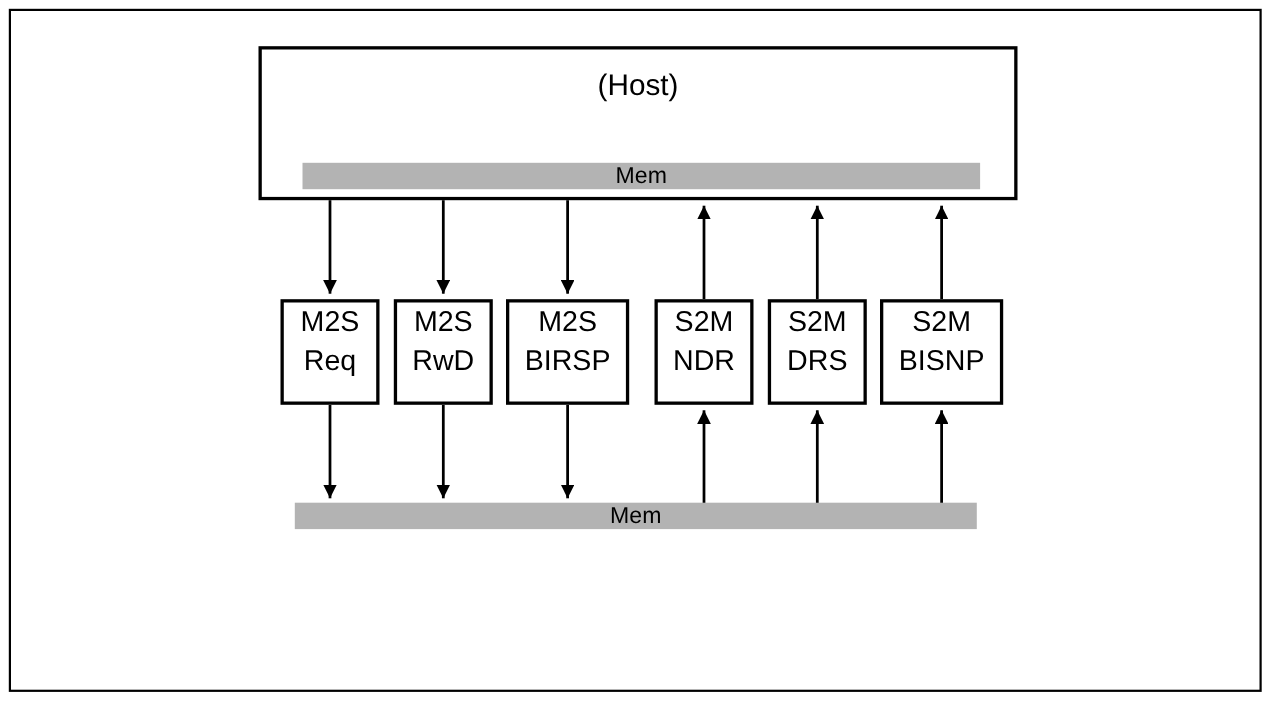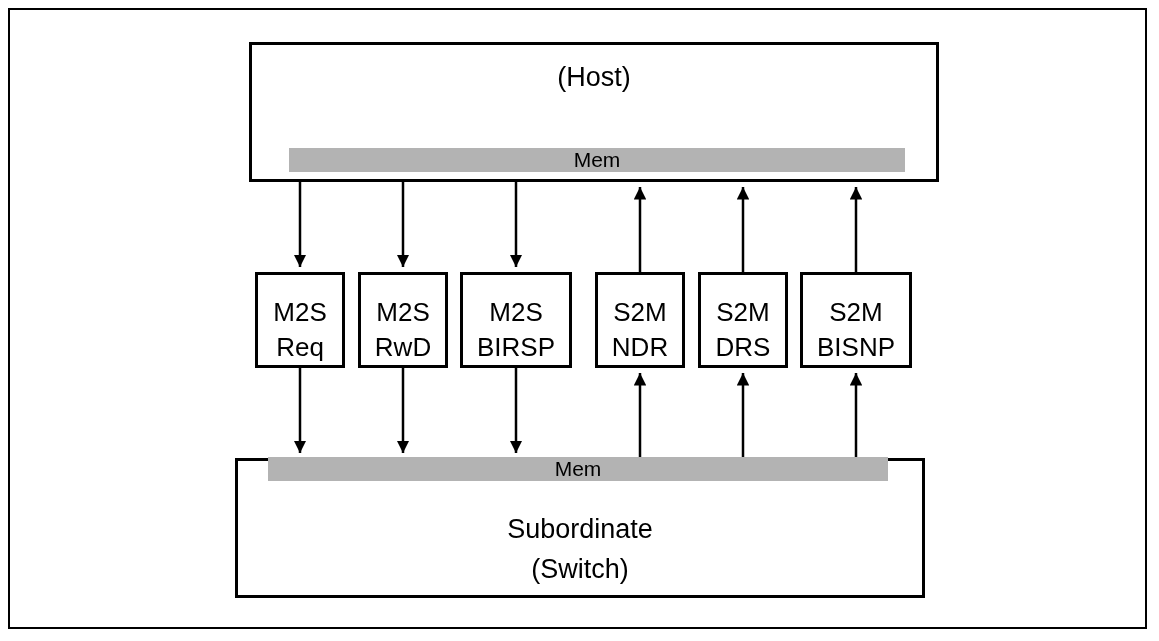--- a/index.html
+++ b/index.html
@@ -27,21 +27,21 @@
     left: 235px;
     width: 690px;
     height: 140px;
     border: 3px solid #000000;
     box-sizing: border-box;
     background: #ffffff;
     text-align: center;
     font-size: 27px;
     color: #000000;
   }
-  .master-box { top: 42px; margin-left: 14px; }
+  .master-box { top: 42px; }
   .subordinate-box { top: 458px; }
   .box-line { line-height: 40px; }
   .master-box .box-line:first-child { margin-top: 12px; }
   .subordinate-box .box-line:first-child { margin-top: 48px; }
   .mem-bar {
     position: absolute;
     height: 24px;
     background: #b3b3b3;
     display: flex;
     align-items: center;
@@ -64,21 +64,21 @@
   .channel {
     position: absolute;
     top: 272px;
     height: 96px;
     border: 3px solid #000000;
     box-sizing: border-box;
     background: #ffffff;
     display: flex;
     flex-direction: column;
     align-items: center;
-    justify-content: flex-end;
+    justify-content: flex-start;
     font-size: 26px;
     line-height: 35px;
     color: #000000;
     z-index: 2;
   }
   .ch1 { left: 255px; width: 90px; }
   .ch2 { left: 358px; width: 90px; }
   .ch3 { left: 460px; width: 112px; }
   .ch4 { left: 595px; width: 90px; }
   .ch5 { left: 698px; width: 90px; }
@@ -150,21 +150,17 @@
   </div>
   <div class="channel ch5">
     <span>S2M</span>
     <span>DRS</span>
   </div>
   <div class="channel ch6">
     <span>S2M</span>
     <span>BISNP</span>
   </div>
 
-  <div class="big-box subordinate-box">
-    <div class="box-line">Subordinate</div>
-    <div class="box-line">(Switch)</div>
-  </div>
   <div class="mem-bar subordinate-mem">
     <span>Mem</span>
   </div>
 
 </div>
 
 </body></html>

